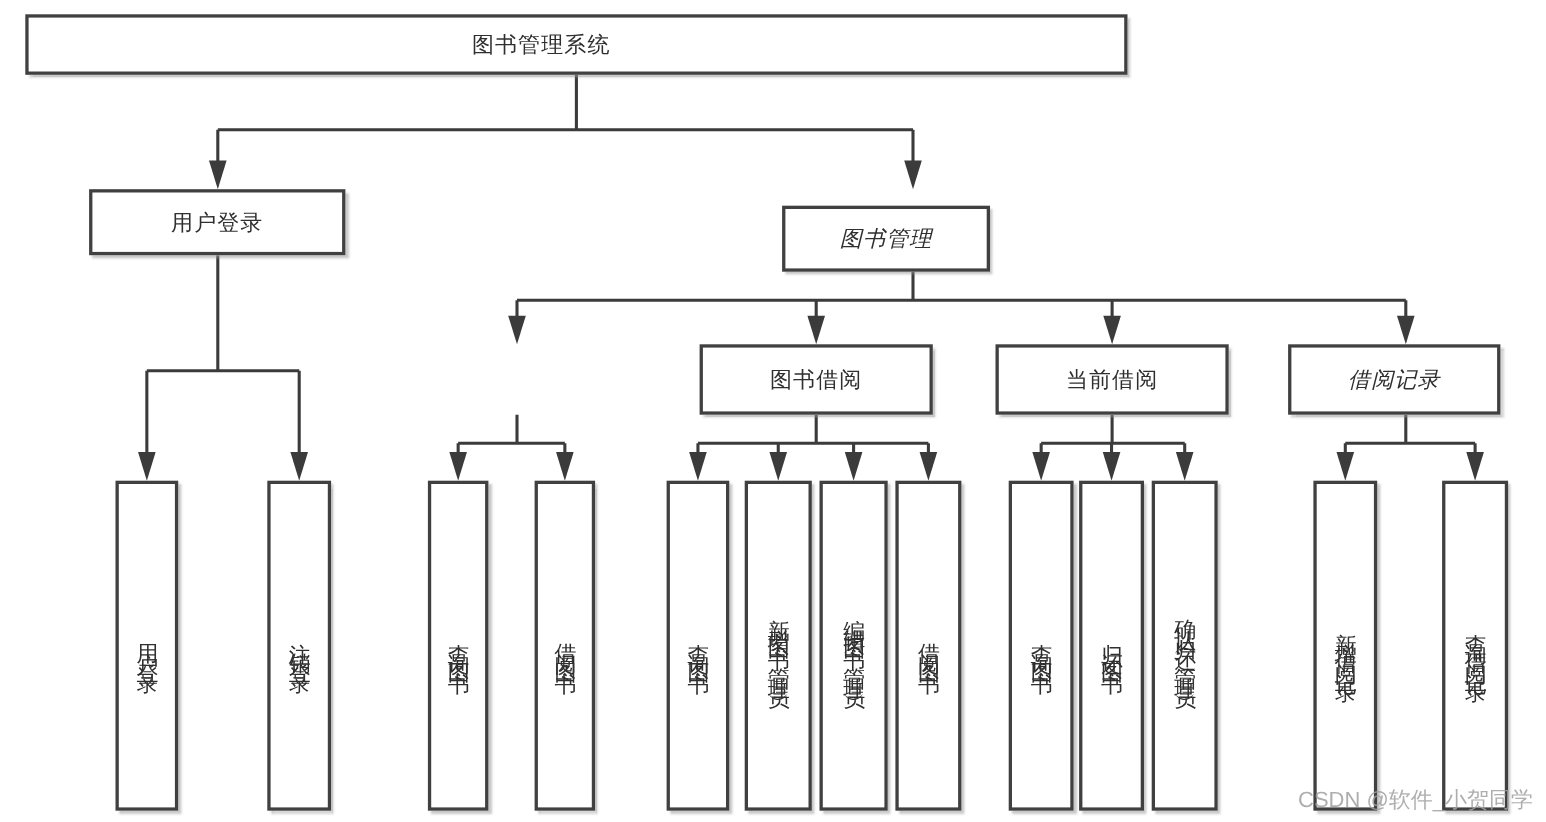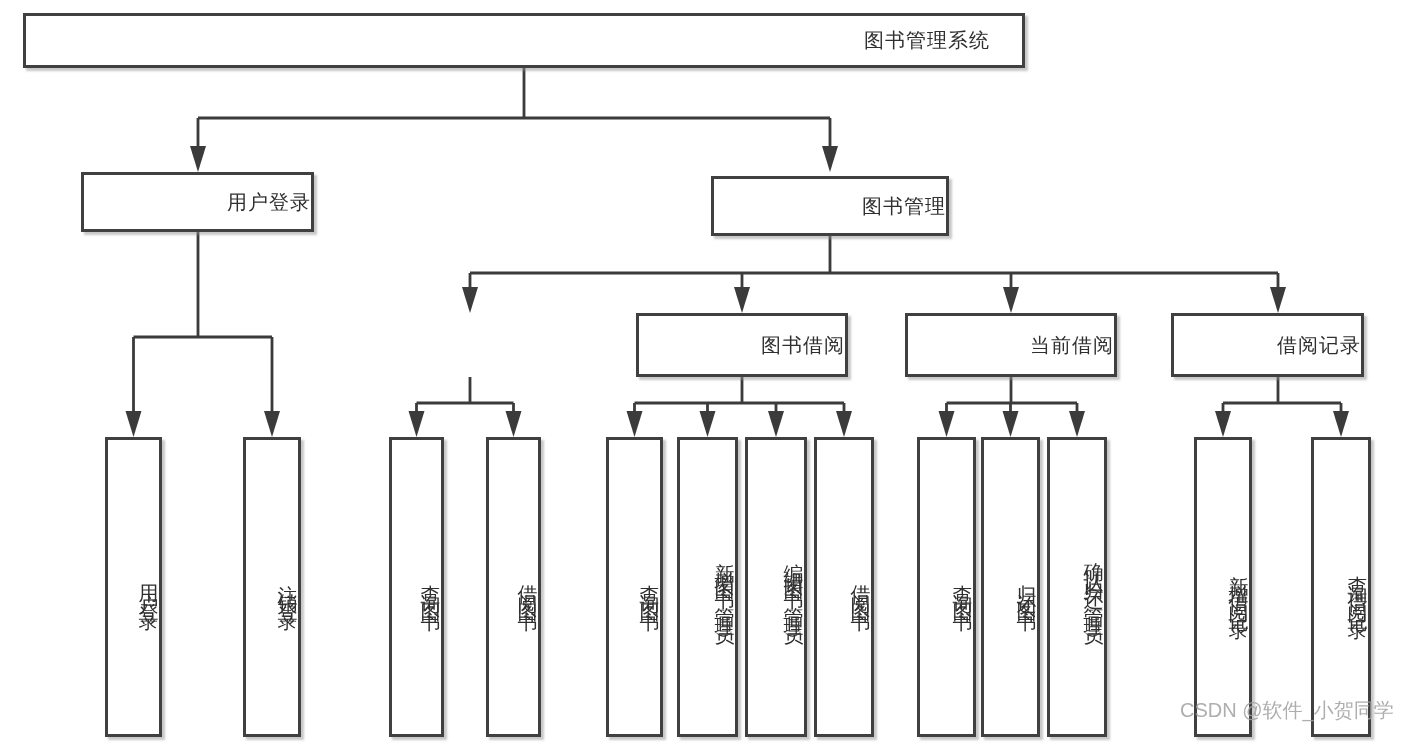--- a/index.html
+++ b/index.html
@@ -19,38 +19,38 @@
     z-index: 1;
   }
   .node {
     position: absolute;
     box-sizing: border-box;
     background: #ffffff;
     border: 3px solid #404040;
     box-shadow: 3px 3px 2px rgba(145,145,145,0.5);
     display: flex;
     align-items: center;
-    justify-content: flex-end;
+    justify-content: center;
     color: #2f2f2f;
     z-index: 2;
   }
   .hlabel {
     font-size: 20px;
     letter-spacing: 1px;
     white-space: nowrap;
   }
   .node.root   { left: 23px;  top: 13px;  width: 1002px; height: 55px; }
   .node.root .hlabel { transform: translateX(-32px); }
   .node.l2a    { left: 81px;  top: 172px; width: 233px; height: 60px; }
-  .node.l2b    { left: 711px; top: 176px; width: 238px; height: 60px; }
+  .node.l2b    { left: 711px; top: 187px; width: 189px; height: 60px; font-style: italic; }
   .node.l3     { top: 313px; height: 64px; }
   .node.g0     { left: 360px;  width: 219px; }
   .node.g1     { left: 636px;  width: 212px; }
   .node.g2     { left: 905px;  width: 212px; }
-  .node.g3     { left: 1171px; width: 193px; }
+  .node.g3     { left: 1171px; width: 193px; font-style: italic; }
   .node.leaf   { top: 437px; height: 300px; }
   .vtext {
     writing-mode: vertical-rl;
     text-orientation: mixed;
     font-size: 20px;
     letter-spacing: 9px;
     line-height: 1;
     color: #2f2f2f;
     white-space: nowrap;
   }
@@ -64,21 +64,21 @@
   .lf6  { left: 745px;  width: 62px; }
   .lf7  { left: 814px;  width: 60px; }
   .lf8  { left: 917px;  width: 59px; }
   .lf9  { left: 981px;  width: 59px; }
   .lf10 { left: 1047px; width: 60px; }
   .lf11 { left: 1194px; width: 58px; }
   .lf12 { left: 1311px; width: 60px; }
   #watermark {
     position: absolute;
     left: 1180px;
-    top: 697px;
+    top: 714px;
     font-size: 20px;
     color: #a0a0a0;
     opacity: 0.85;
     z-index: 3;
     white-space: nowrap;
   }
 </style>
 </head>
 <body>
 

